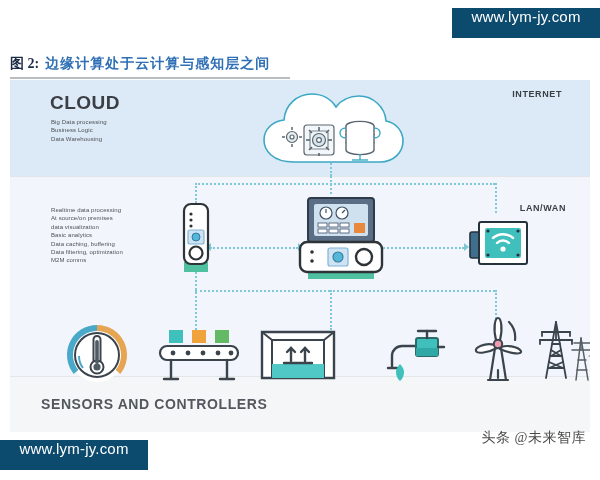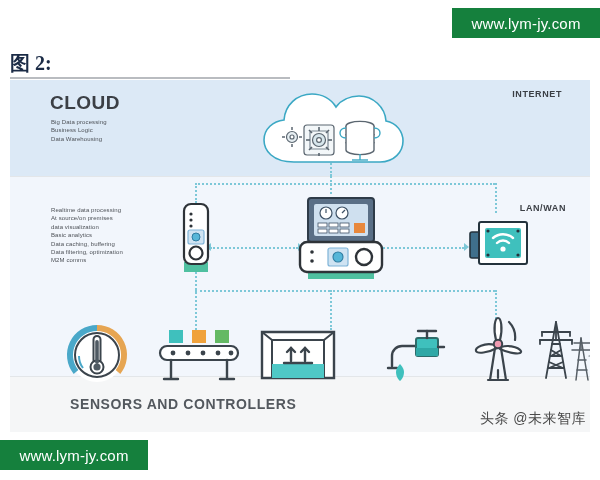--- a/index.html
+++ b/index.html
@@ -4,36 +4,36 @@
 <style>
   html,body{margin:0;padding:0;}
   body{
     width:600px;height:480px;
     background:#ffffff;
     font-family:"Liberation Sans","DejaVu Sans",sans-serif;
     position:relative;overflow:hidden;
   }
   
   .wm{
-    position:absolute;background:#15803d;color:#ffffff;
+    position:absolute;background:#0c4a6e;color:#ffffff;
     font-size:15px;letter-spacing:.2px;
-    display:flex;align-items:center;justify-content:center;
+    display:flex;justify-content:center;
   }
   #wm-top{right:0;top:8px;width:148px;height:30px;}
   #wm-bottom{left:0;bottom:10px;width:148px;height:30px;}
 
   
   #caption{
     position:absolute;left:10px;top:50px;width:280px;height:27px;
     border-bottom:2px solid #b9bcc0;
     display:flex;align-items:center;
   }
   #caption .fignum{
     font-family:"Liberation Serif","DejaVu Serif",serif;
-    font-weight:bold;font-size:20px;color:#1b2b46;white-space:pre;
+    font-weight:bold;font-size:14px;color:#1b2b46;white-space:pre;
   }
   #caption .captxt{
     font-family:"Liberation Serif","DejaVu Serif",serif;
     font-weight:bold;font-size:14px;color:#2f6fb5;margin-left:6px;
     letter-spacing:1px;
   }
 
   
   #figure{
     position:absolute;left:10px;top:80px;width:580px;height:352px;
@@ -66,21 +66,21 @@
 
   .side-label{
     position:absolute;font-size:9px;font-weight:bold;color:#3b3f45;
     letter-spacing:.6px;
     margin-left:36px;
   }
   #label-internet{right:28px;top:9px;}
   #label-lanwan{right:24px;top:123px;}
 
   #sensors-title{
-    position:absolute;left:60px;top:316px;font-size:14px;
+    position:absolute;left:31px;top:316px;font-size:14px;
     font-weight:bold;color:#53585e;letter-spacing:.6px;
   }
 
   
   .dot-h{
     position:absolute;height:0;
     border-top:2px dotted #7ec8d8;
   }
   .dot-v{
     position:absolute;width:0;
@@ -92,35 +92,36 @@
   }
   .arrow-l{border-right:5px solid #7ec8d8;}
   .arrow-r{border-left:5px solid #7ec8d8;}
 
   
   .icon{position:absolute;}
   svg{display:block;overflow:visible;}
 
   
   #logo{
-    position:absolute;right:14px;bottom:52px;
+    position:absolute;right:14px;bottom:33px;
     font-size:14px;color:#4a4a4a;
-    font-family:Liberation Sans, sans-serif;
+    font-family:Liberation Serif, serif;
     letter-spacing:.5px;
   }
 </style>
 </head>
 <body>
 
 <div class="wm" id="wm-top">
   <span>www.lym-jy.com</span>
 </div>
 
 <div id="caption">
   <span class="fignum">图 2:</span>
+  <span class="captxt">边缘计算处于云计算与感知层之间</span>
 </div>
 
 <div id="figure">
 
   <div class="band" id="band-cloud"></div>
   <div class="band" id="band-edge"></div>
   <div class="band" id="band-sensors"></div>
 
   <div class="band-divider" style="top:96px;"></div>
   <div class="band-divider" style="top:296px;"></div>

